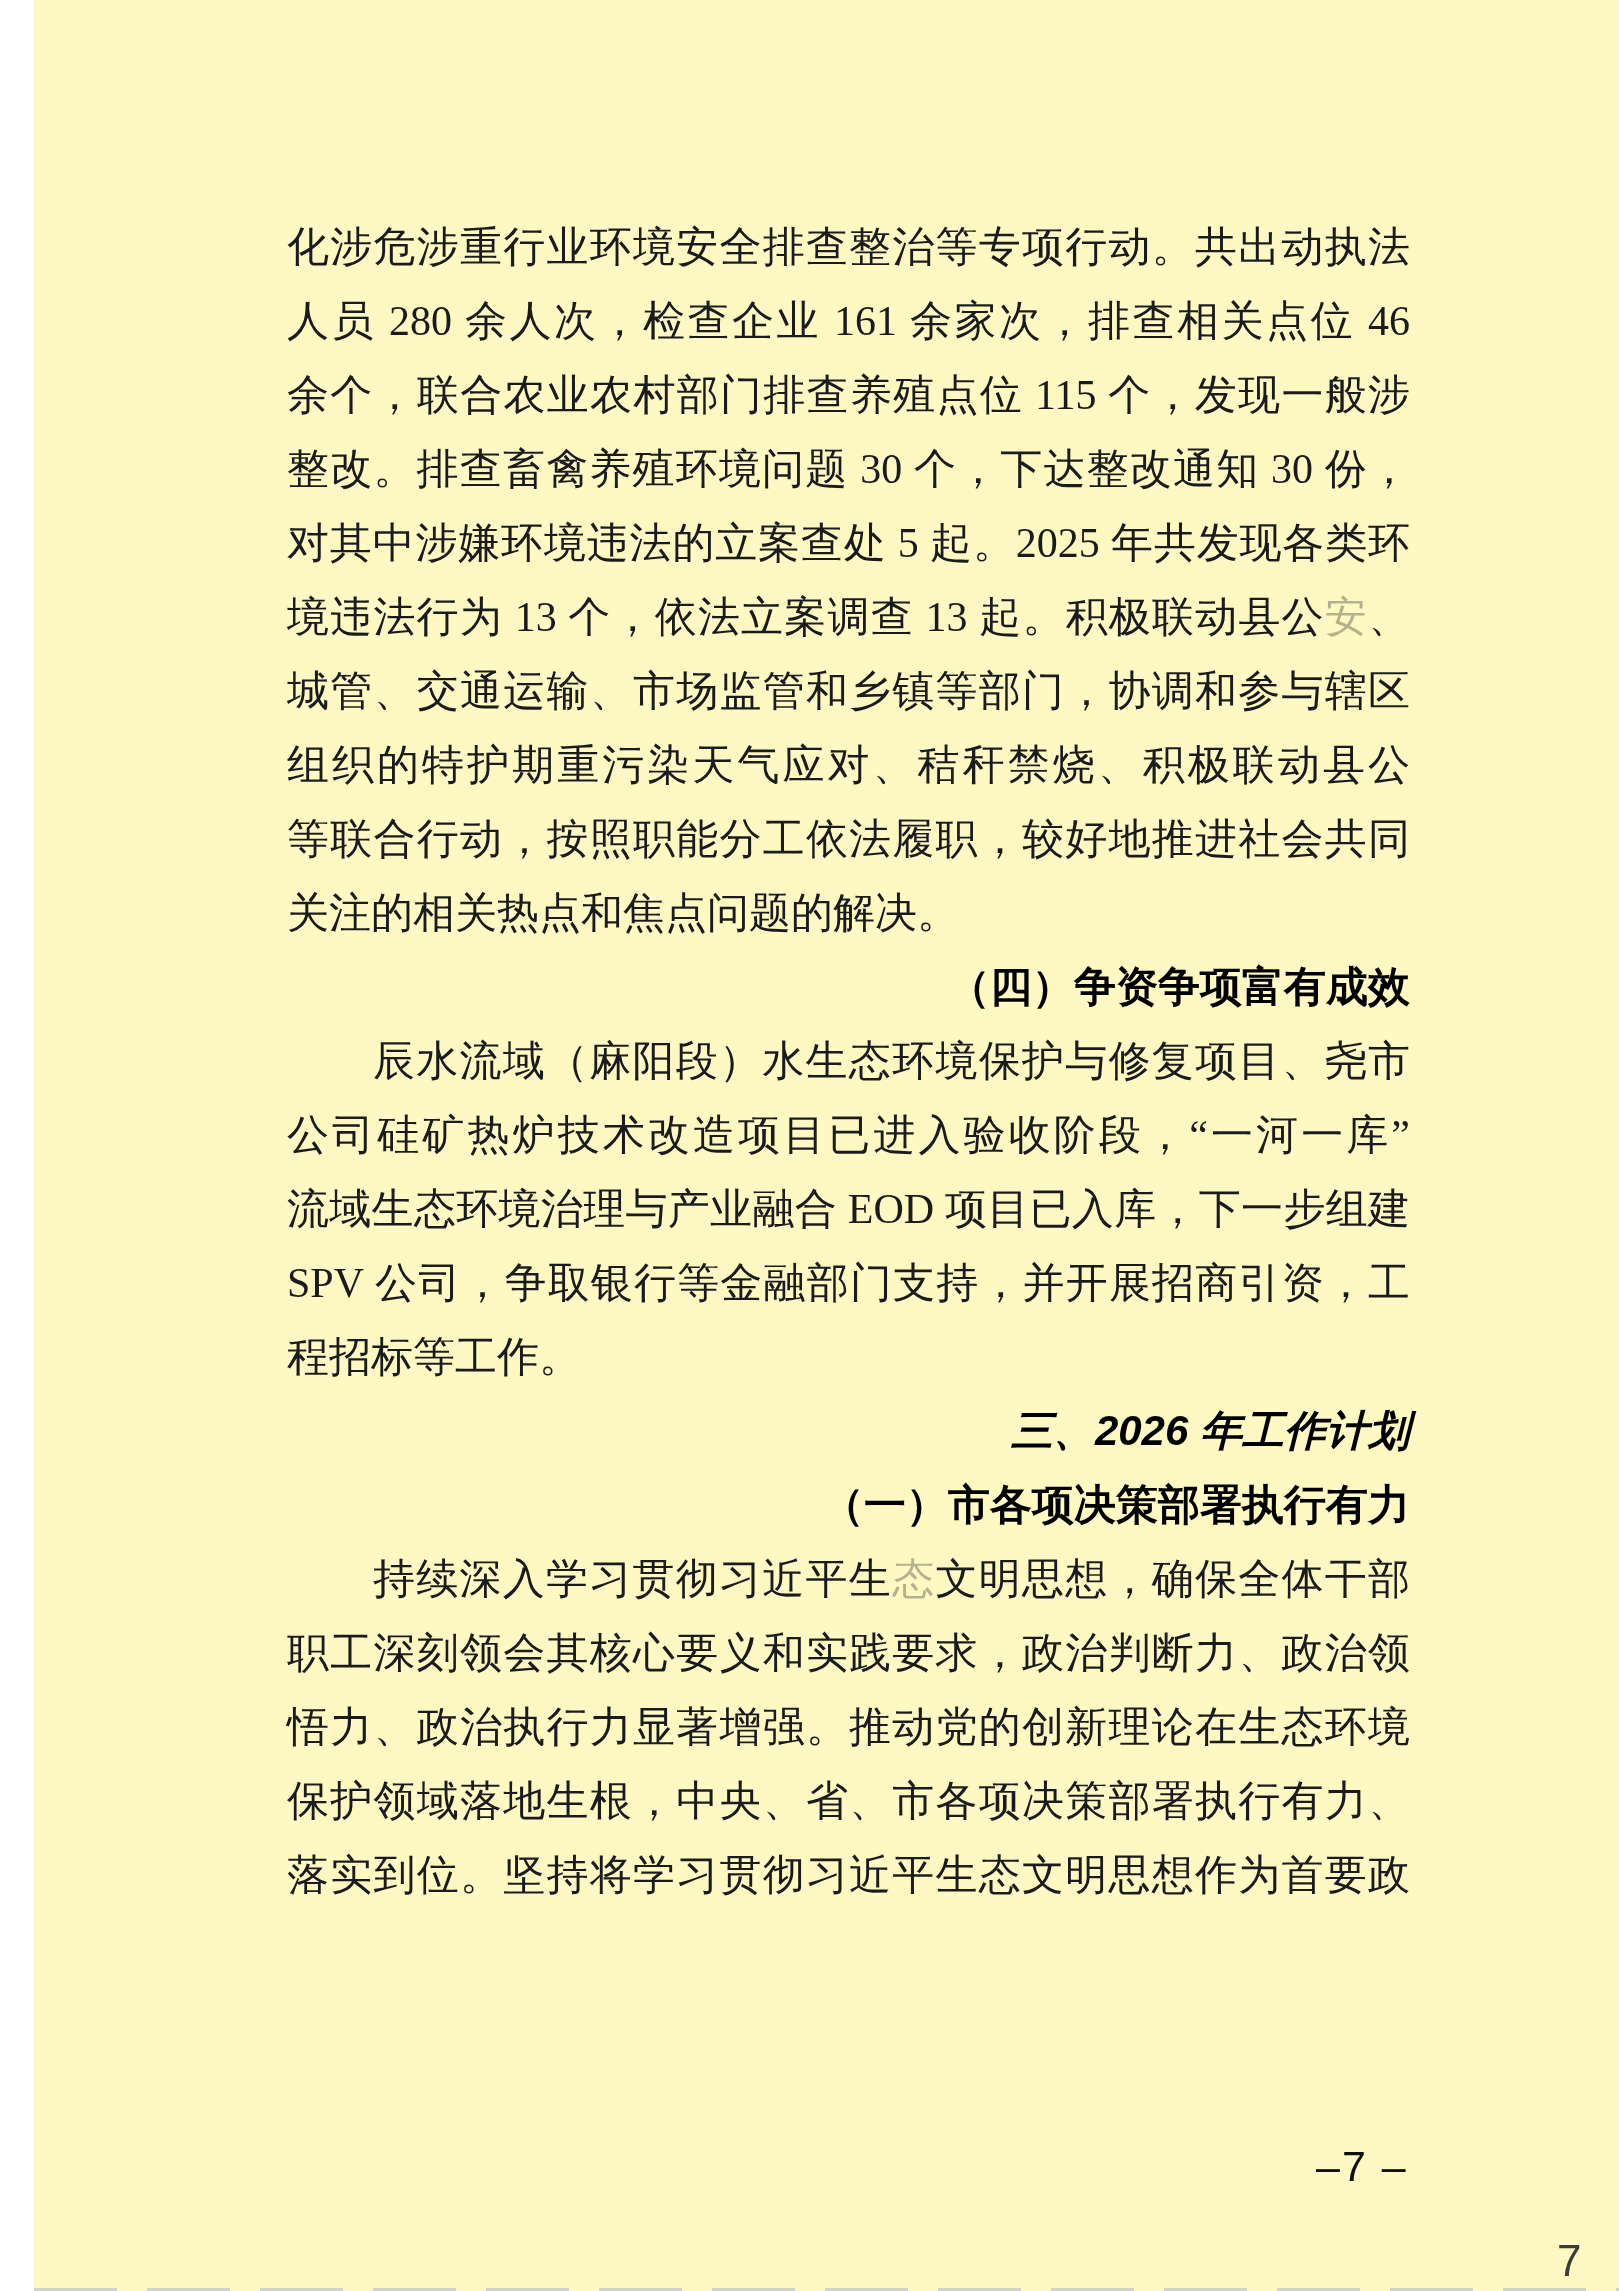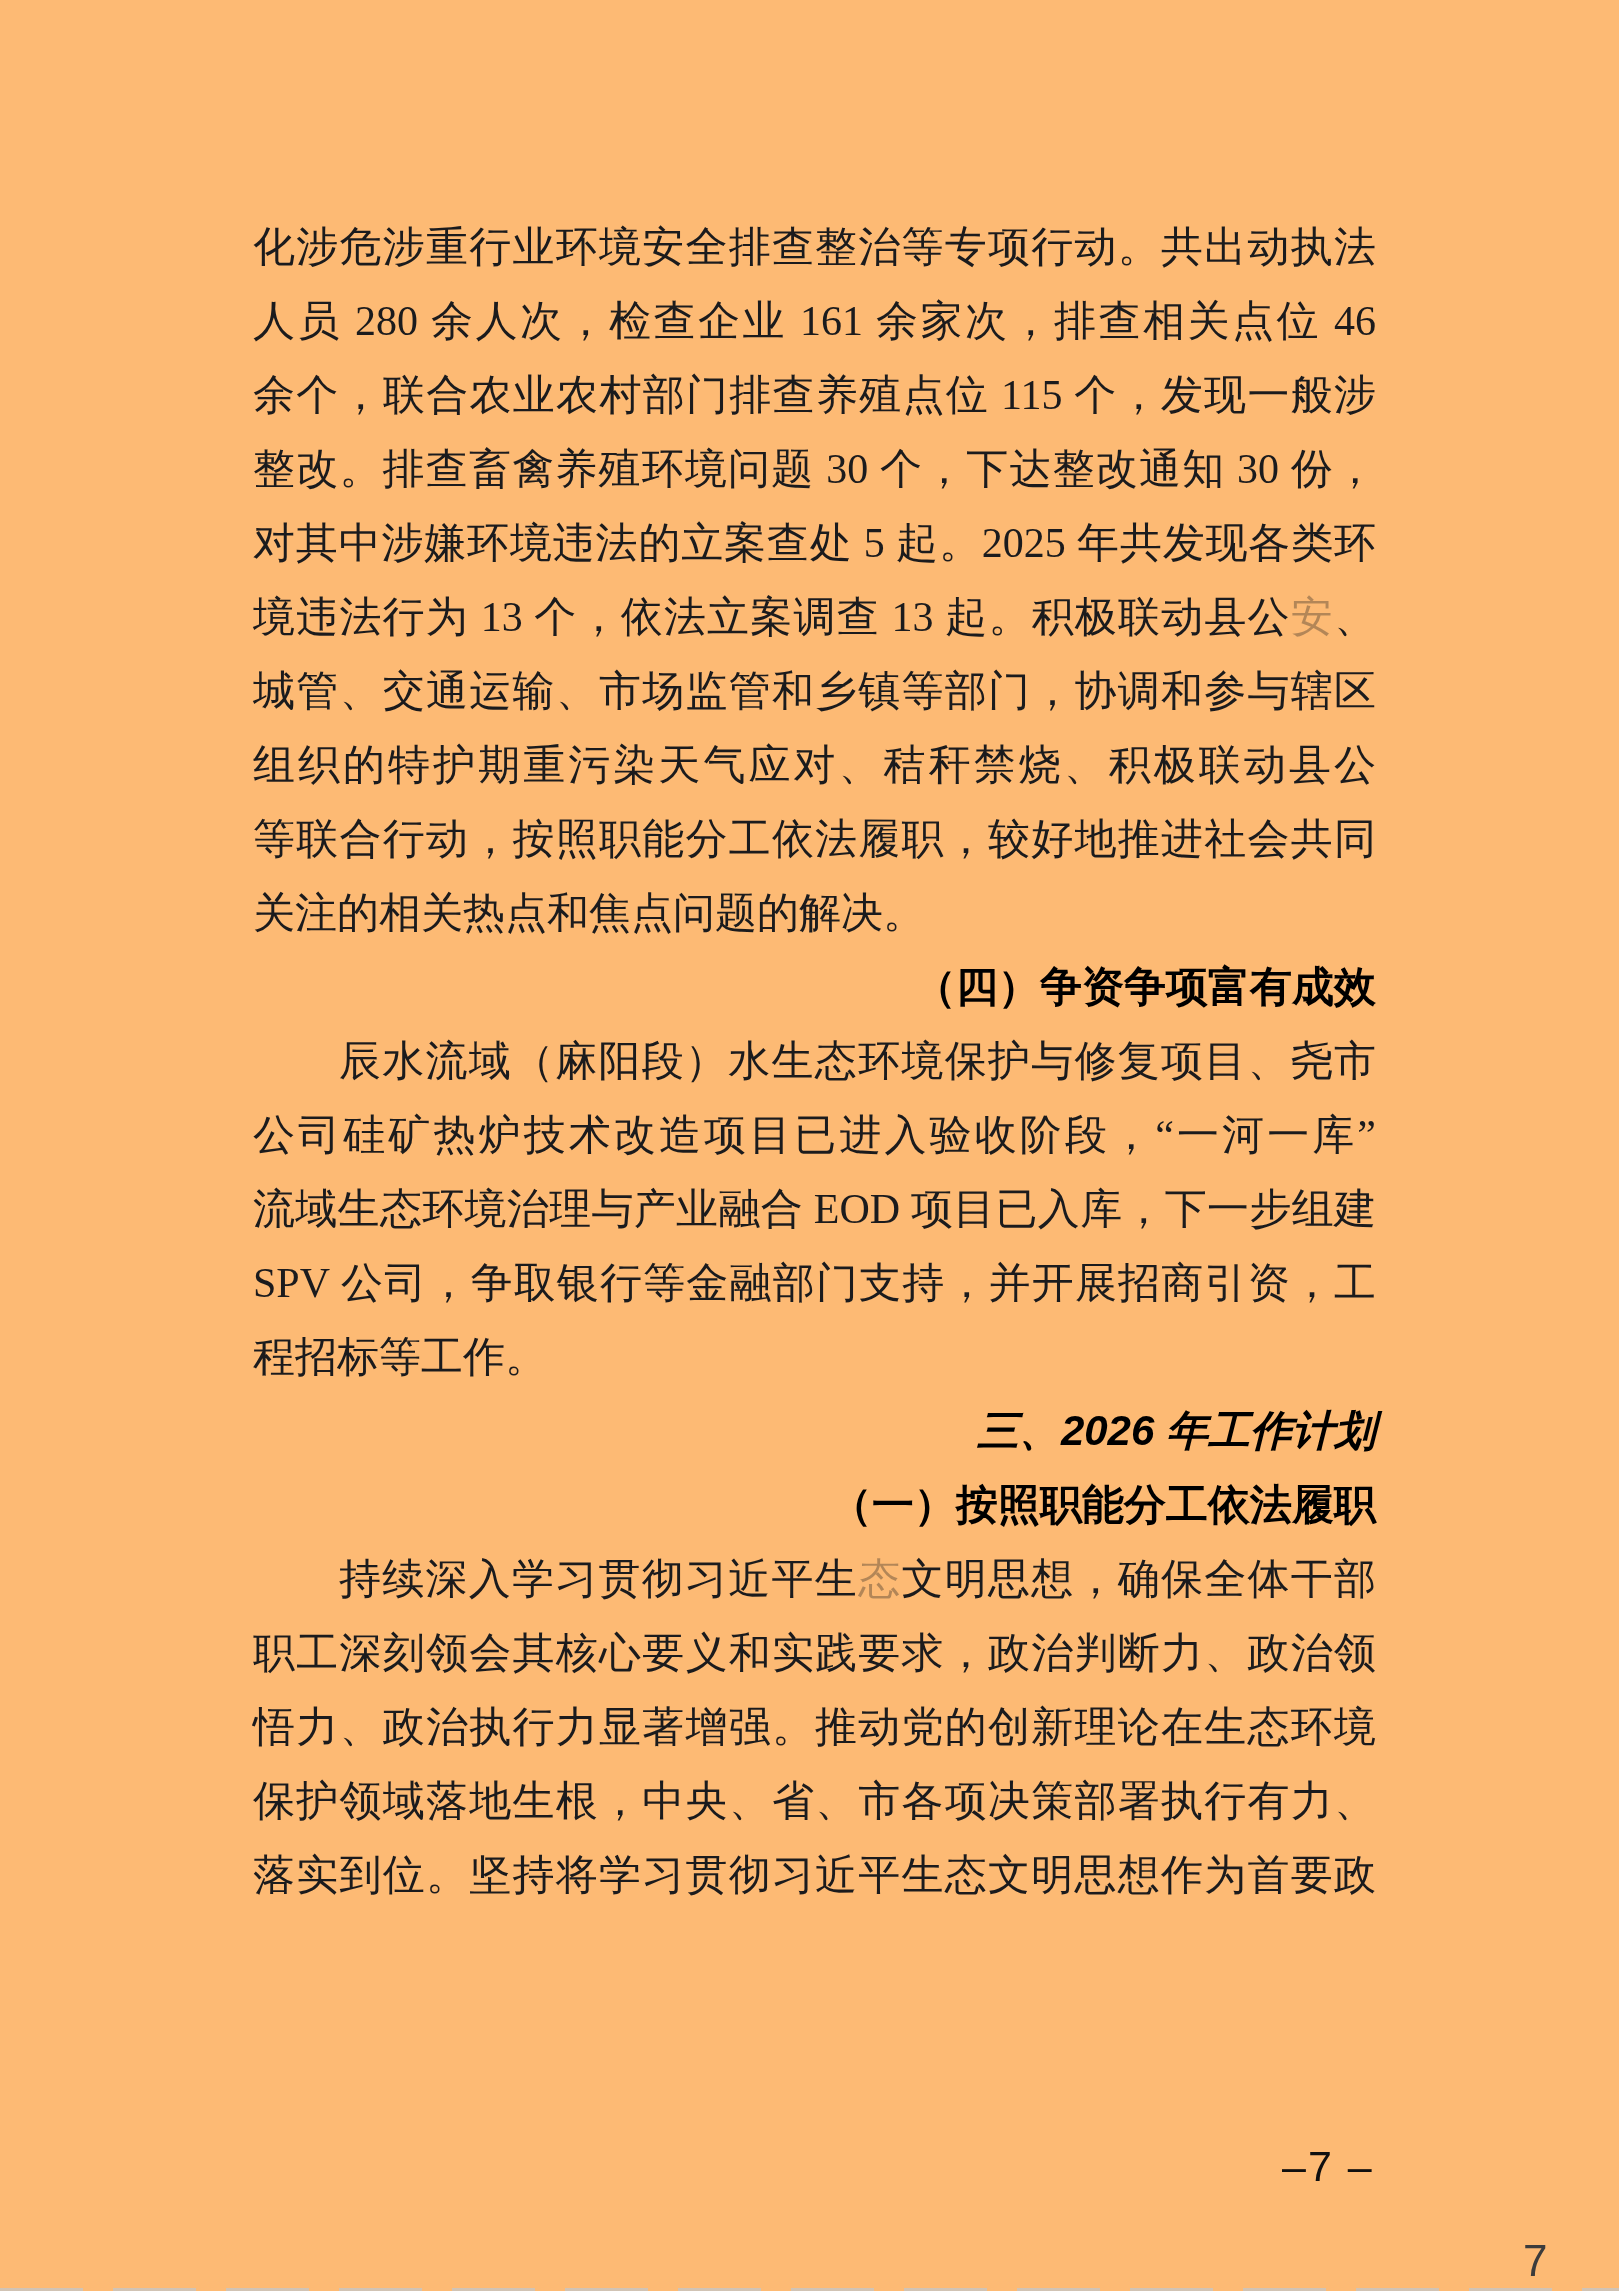--- a/index.html
+++ b/index.html
@@ -5,21 +5,22 @@
   html, body { margin: 0; padding: 0; }
   body {
     width: 1619px; height: 2292px;
     background: #ffffff;
     position: relative;
     overflow: hidden;
     font-family: "Liberation Serif", "DejaVu Serif", serif;
   }
   .page {
     position: absolute; inset: 0;
-    background: #fdba74;
+    background: #fef9c3;
+    margin-left: 34px;
   }
   .text-block {
     position: absolute;
     left: 253px; top: 210px; width: 1123px;
     color: #1b1b1d;
   }
   .line {
     height: 74px;
     line-height: 74px;
     font-size: 42px;
@@ -86,21 +87,21 @@
       <div class="line body fill"><span>组织的特护期重污染天气应对、秸秆禁烧、积极联动县公</span></div>
       <div class="line body fill"><span>等联合行动，按照职能分工依法履职，较好地推进社会共同</span></div>
       <div class="line body"><span>关注的相关热点和焦点问题的解决。</span></div>
       <div class="line h-kai indent"><span>（四）争资争项富有成效</span></div>
       <div class="line body fill indent"><span>辰水流域（麻阳段）水生态环境保护与修复项目、尧市</span></div>
       <div class="line body fill"><span>公司硅矿热炉技术改造项目已进入验收阶段，“一河一库”</span></div>
       <div class="line body fill"><span>流域生态环境治理与产业融合 EOD 项目已入库，下一步组建</span></div>
       <div class="line body fill"><span>SPV 公司，争取银行等金融部门支持，并开展招商引资，工</span></div>
       <div class="line body"><span>程招标等工作。</span></div>
       <div class="line h-hei indent"><span>三、2026 年工作计划</span></div>
-      <div class="line h-kai indent"><span>（一）按照职能分工依法履职</span></div>
+      <div class="line h-kai indent"><span>（一）市各项决策部署执行有力</span></div>
       <div class="line body fill indent"><span>持续深入学习贯彻习近平生</span><span class="faded">态</span><span>文明思想，确保全体干部</span></div>
       <div class="line body fill"><span>职工深刻领会其核心要义和实践要求，政治判断力、政治领</span></div>
       <div class="line body fill"><span>悟力、政治执行力显著增强。推动党的创新理论在生态环境</span></div>
       <div class="line body fill"><span>保护领域落地生根，中央、省、市各项决策部署执行有力、</span></div>
       <div class="line body fill"><span>落实到位。坚持将学习贯彻习近平生态文明思想作为首要政</span></div>
     </div>
 
   <div class="footer-pagenum">–7 –</div>
 
   <div class="corner-num">7</div>

